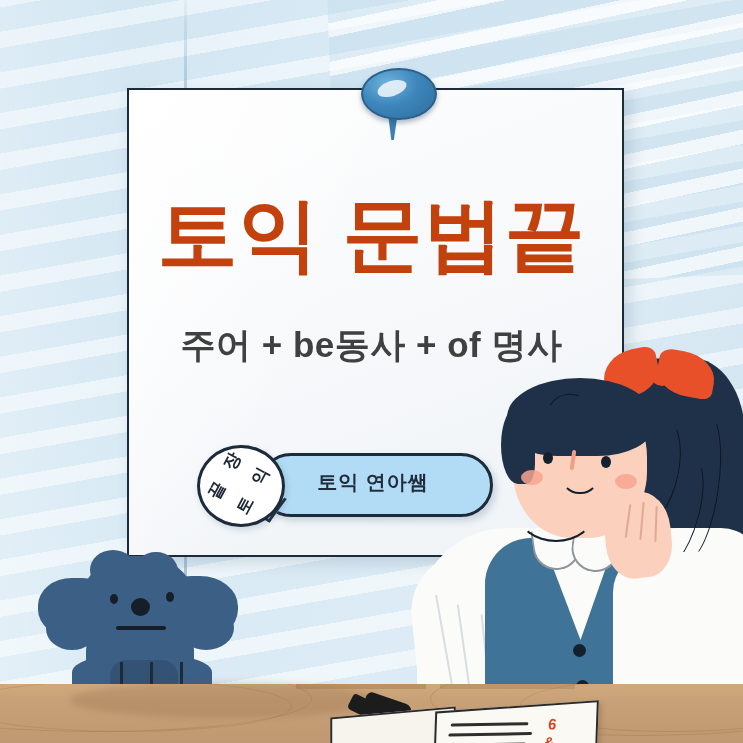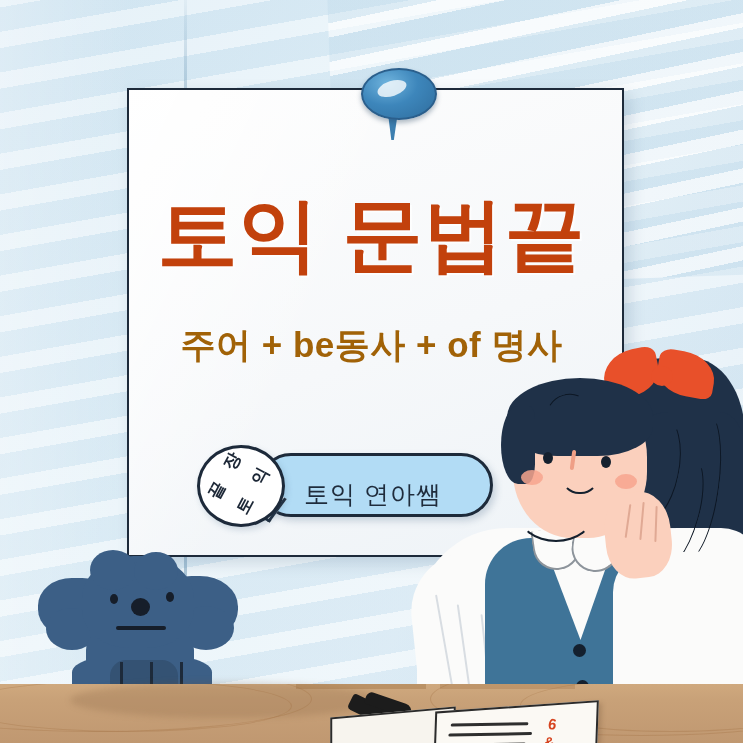--- a/index.html
+++ b/index.html
@@ -84,35 +84,35 @@
   .title{
     position:absolute;left:0;right:0;top:182px;text-align:center;
     font-size:80px;font-weight:bold;letter-spacing:1px;
     color:#c2410c;
     text-shadow:2px 2px 0 rgba(255,255,255,.7);
     white-space:nowrap;
   }
   .subtitle{
     position:absolute;left:0;right:0;top:322px;text-align:center;
     font-size:35px;font-weight:bold;letter-spacing:.5px;
-    color:#a16207;
+    color:#404040;
     white-space:nowrap;
   }
 
   
   .bubble-wrap{position:absolute;left:197px;top:445px;width:300px;height:82px;}
   .bubble-pill{
     position:absolute;left:62px;top:8px;width:228px;height:58px;
     background:#b2dcf5;border:3px solid #1d2a3a;border-radius:32px;
     box-shadow:3px 4px 7px rgba(70,105,135,.25);
   }
   .bubble-label{
     position:absolute;left:62px;top:8px;width:228px;height:58px;
     display:flex;align-items:center;justify-content:center;
-    font-size:25px;font-weight:normal;color:#1f2c3c;letter-spacing:1px;margin-top:12px;
+    font-size:20px;font-weight:bold;color:#1f2c3c;letter-spacing:1px;
   }
   .badge-circle{
     position:absolute;left:0;top:0;width:82px;height:76px;
     background:#ffffff;border:3px solid #1d2a3a;border-radius:50%;
     box-shadow:2px 3px 6px rgba(70,105,135,.22);
     z-index:3;
   }
   .badge-tail{
     position:absolute;left:52px;top:44px;width:28px;height:26px;
     background:#ffffff;border-right:3px solid #1d2a3a;border-bottom:3px solid #1d2a3a;

